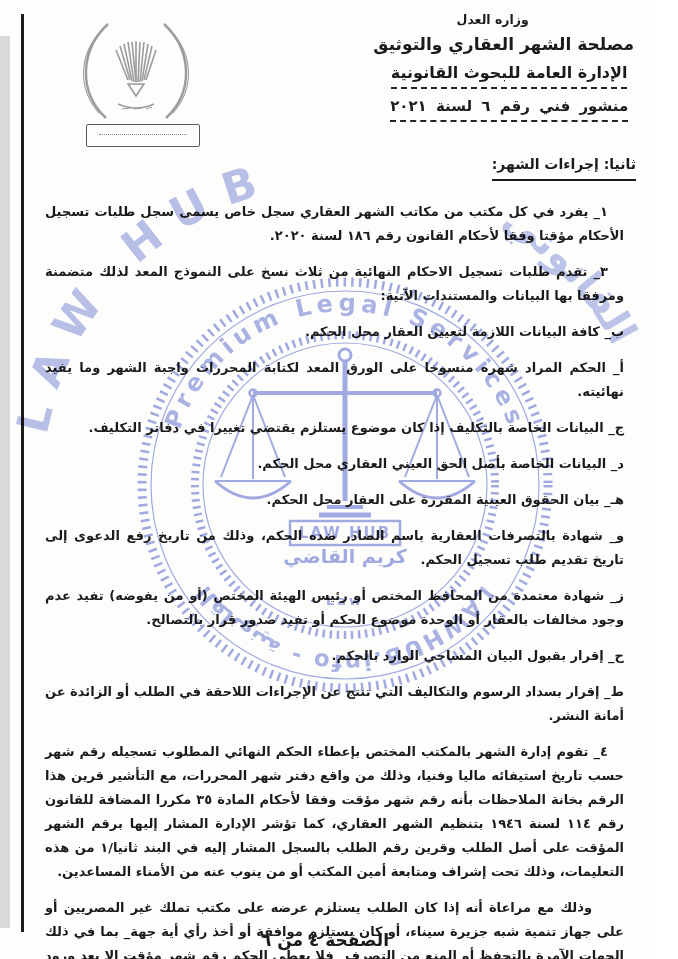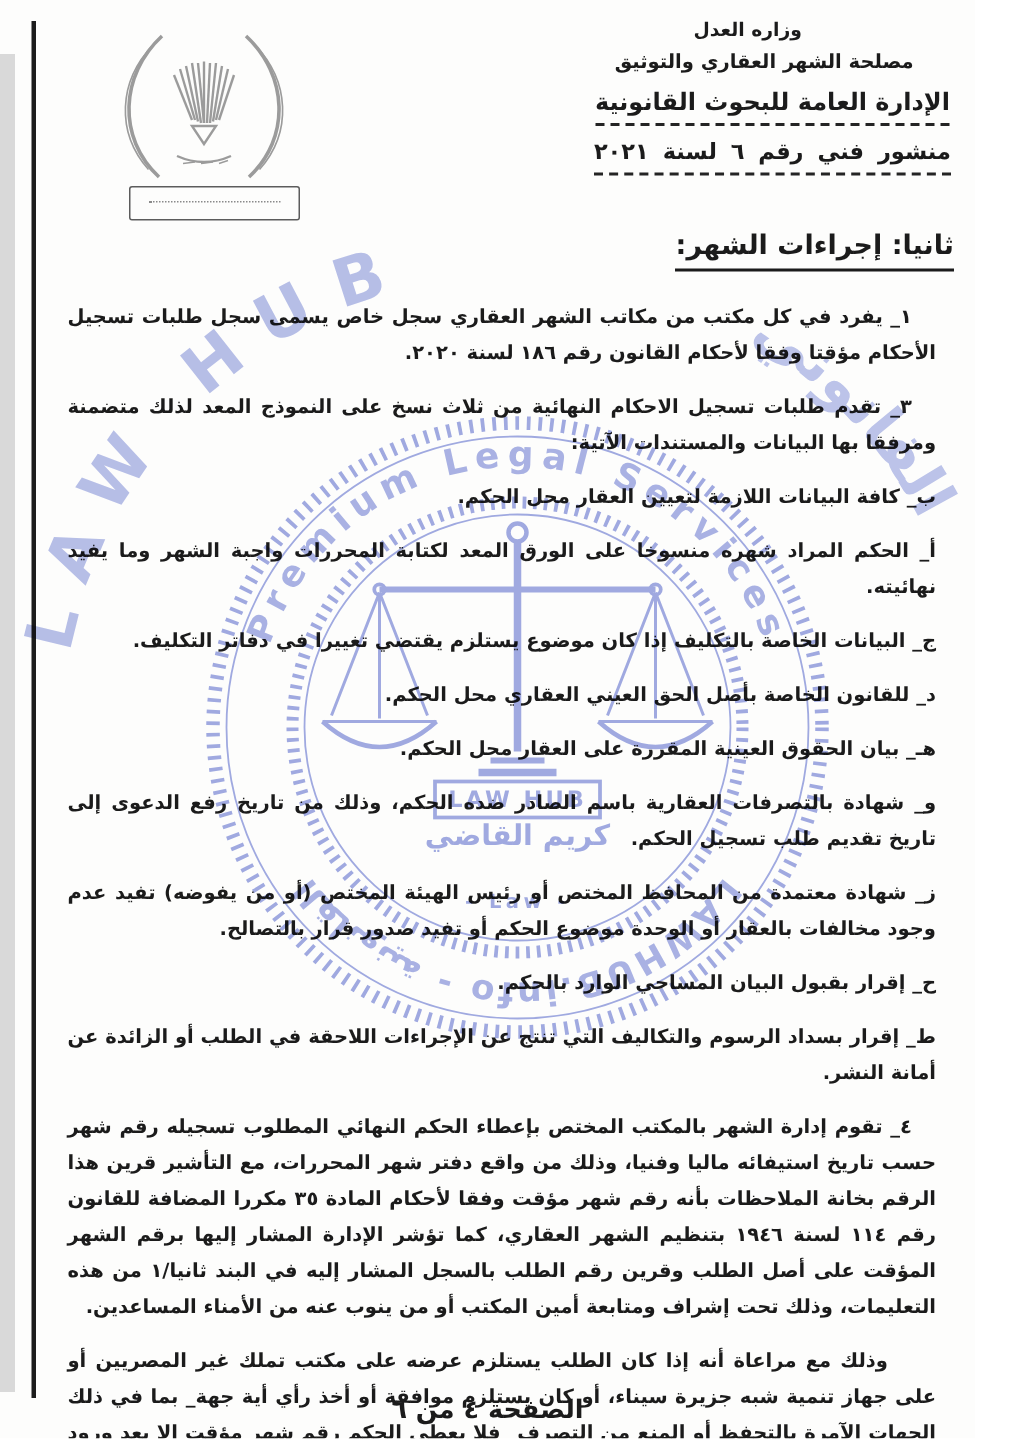--- a/index.html
+++ b/index.html
@@ -12,33 +12,33 @@
 
   
   .doc-header{position:absolute;top:8px;left:0;right:0;height:142px;}
   .emblem{position:absolute;left:66px;top:4px;width:140px;height:112px;opacity:.85;}
   .emblem svg{overflow:visible;}
   .stamp-box{position:absolute;left:86px;top:116px;width:112px;height:21px;border:1.6px solid #5c5c5c;border-radius:2px;}
   .stamp-box .squiggle{margin:9px 12px 0;border-top:1.7px dotted #8a8a8a;}
   .header-lines{position:absolute;top:4px;right:16px;direction:rtl;text-align:right;}
   .header-lines .hl{display:block;text-align:center;font-weight:bold;}
   .hl1{font-size:12.5px;margin:0 22px 7px 0;}
-  .hl2{font-size:13px;margin-bottom:9px;}
+  .hl2{font-size:17px;margin-bottom:9px;}
   .hl3{font-size:16px;}
   .hl4{font-size:15px;letter-spacing:.3px;word-spacing:4px;}
   .dashed-u{display:inline-block;border-bottom:2.6px dashed #242424;padding-bottom:5px;margin-bottom:7px;margin-left:11px;}
 
   
   .doc-body{
     position:absolute;top:152px;right:14px;left:33px;direction:rtl;
     font-size:13px;font-weight:bold;line-height:24px;text-align:justify;z-index:2;
   }
   .doc-body p{margin:12px;text-align:justify;text-align-last:right;}
   .section-title{
-    display:inline-block;font-size:18px;font-weight:bold;margin:0 0 7px;
+    display:inline-block;font-size:14px;font-weight:bold;margin:0 0 7px;
     border-bottom:2.2px solid #1b1b1b;padding-bottom:3px;
   }
   .para{text-indent:16px;}
   .gap{margin-top:4px !important;}
   .closing{text-indent:32px;margin-top:5px !important;}
 
   .doc-footer{position:absolute;bottom:9px;left:0;right:0;text-align:center;z-index:2;}
   .doc-footer span{font-size:17px;font-weight:bold;}
 
   
@@ -97,21 +97,21 @@
     </div>
   </header>
 
   <main class="doc-body" dir="rtl">
     <h2 class="section-title">ثانيا: إجراءات الشهر:</h2>
     <p class="para">١_ يفرد في كل مكتب من مكاتب الشهر العقاري سجل خاص يسمى سجل طلبات تسجيل الأحكام مؤقتا وفقا لأحكام القانون رقم ١٨٦ لسنة ٢٠٢٠.</p>
     <p class="para gap">٣_ تقدم طلبات تسجيل الاحكام النهائية من ثلاث نسخ على النموذج المعد لذلك متضمنة ومرفقا بها البيانات والمستندات الآتية:</p>
     <p class="item">ب_ كافة البيانات اللازمة لتعيين العقار محل الحكم.</p>
     <p class="item">أ_ الحكم المراد شهره منسوخا على الورق المعد لكتابة المحررات واجبة الشهر وما يفيد نهائيته.</p>
     <p class="item">ج_ البيانات الخاصة بالتكليف إذا كان موضوع يستلزم يقتضي تغييرا في دفاتر التكليف.</p>
-    <p class="item">د_ للقانون الخاصة بأصل الحق العيني العقاري محل الحكم.</p>
+    <p class="item">د_ البيانات الخاصة بأصل الحق العيني العقاري محل الحكم.</p>
     <p class="item">هـ_ بيان الحقوق العينية المقررة على العقار محل الحكم.</p>
     <p class="item">و_ شهادة بالتصرفات العقارية باسم الصادر ضده الحكم، وذلك من تاريخ رفع الدعوى إلى تاريخ تقديم طلب تسجيل الحكم.</p>
     <p class="item">ز_ شهادة معتمدة من المحافظ المختص أو رئيس الهيئة المختص (أو من يفوضه) تفيد عدم وجود مخالفات بالعقار أو الوحدة موضوع الحكم أو تفيد صدور قرار بالتصالح.</p>
     <p class="item">ح_ إقرار بقبول البيان المساحي الوارد بالحكم.</p>
     <p class="item">ط_ إقرار بسداد الرسوم والتكاليف التي تنتج عن الإجراءات اللاحقة في الطلب أو الزائدة عن أمانة النشر.</p>
     <p class="para gap">٤_ تقوم إدارة الشهر بالمكتب المختص بإعطاء الحكم النهائي المطلوب تسجيله رقم شهر حسب تاريخ استيفائه ماليا وفنيا، وذلك من واقع دفتر شهر المحررات، مع التأشير قرين هذا الرقم بخانة الملاحظات بأنه رقم شهر مؤقت وفقا لأحكام المادة ٣٥ مكررا المضافة للقانون رقم ١١٤ لسنة ١٩٤٦ بتنظيم الشهر العقاري، كما تؤشر الإدارة المشار إليها برقم الشهر المؤقت على أصل الطلب وقرين رقم الطلب بالسجل المشار إليه في البند ثانيا/١ من هذه التعليمات، وذلك تحت إشراف ومتابعة أمين المكتب أو من ينوب عنه من الأمناء المساعدين.</p>
     <p class="closing">وذلك مع مراعاة أنه إذا كان الطلب يستلزم عرضه على مكتب تملك غير المصريين أو على جهاز تنمية شبه جزيرة سيناء، أو كان يستلزم موافقة أو أخذ رأي أية جهة_ بما في ذلك الجهات الآمرة بالتحفظ أو المنع من التصرف_ فلا يعطى الحكم رقم شهر مؤقت إلا بعد ورود موافقة أو رأي تلك الجهة بحسب الأحوال.</p>
   </main>
 
   <footer class="doc-footer">

